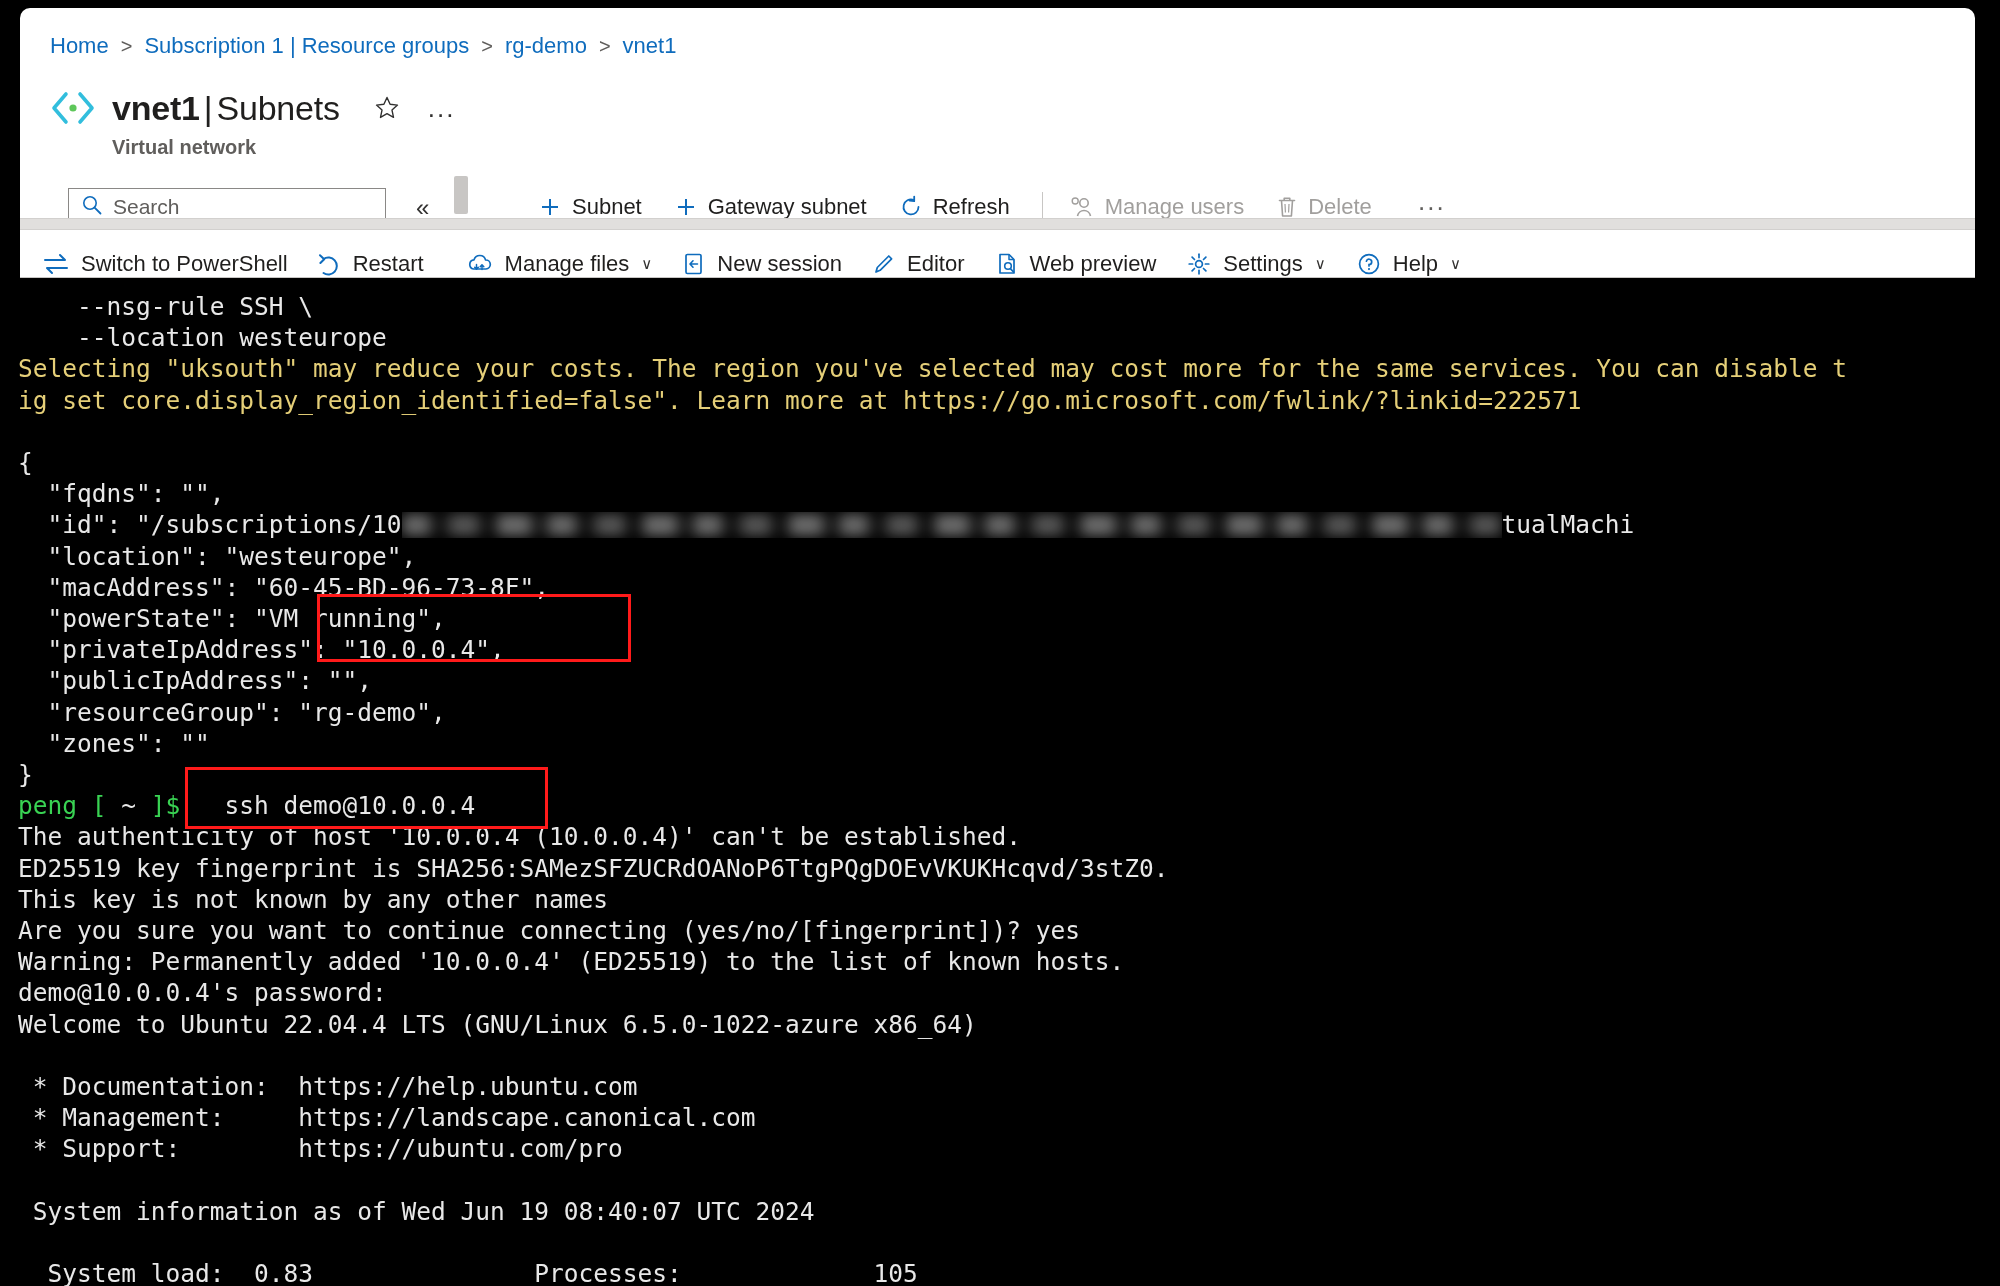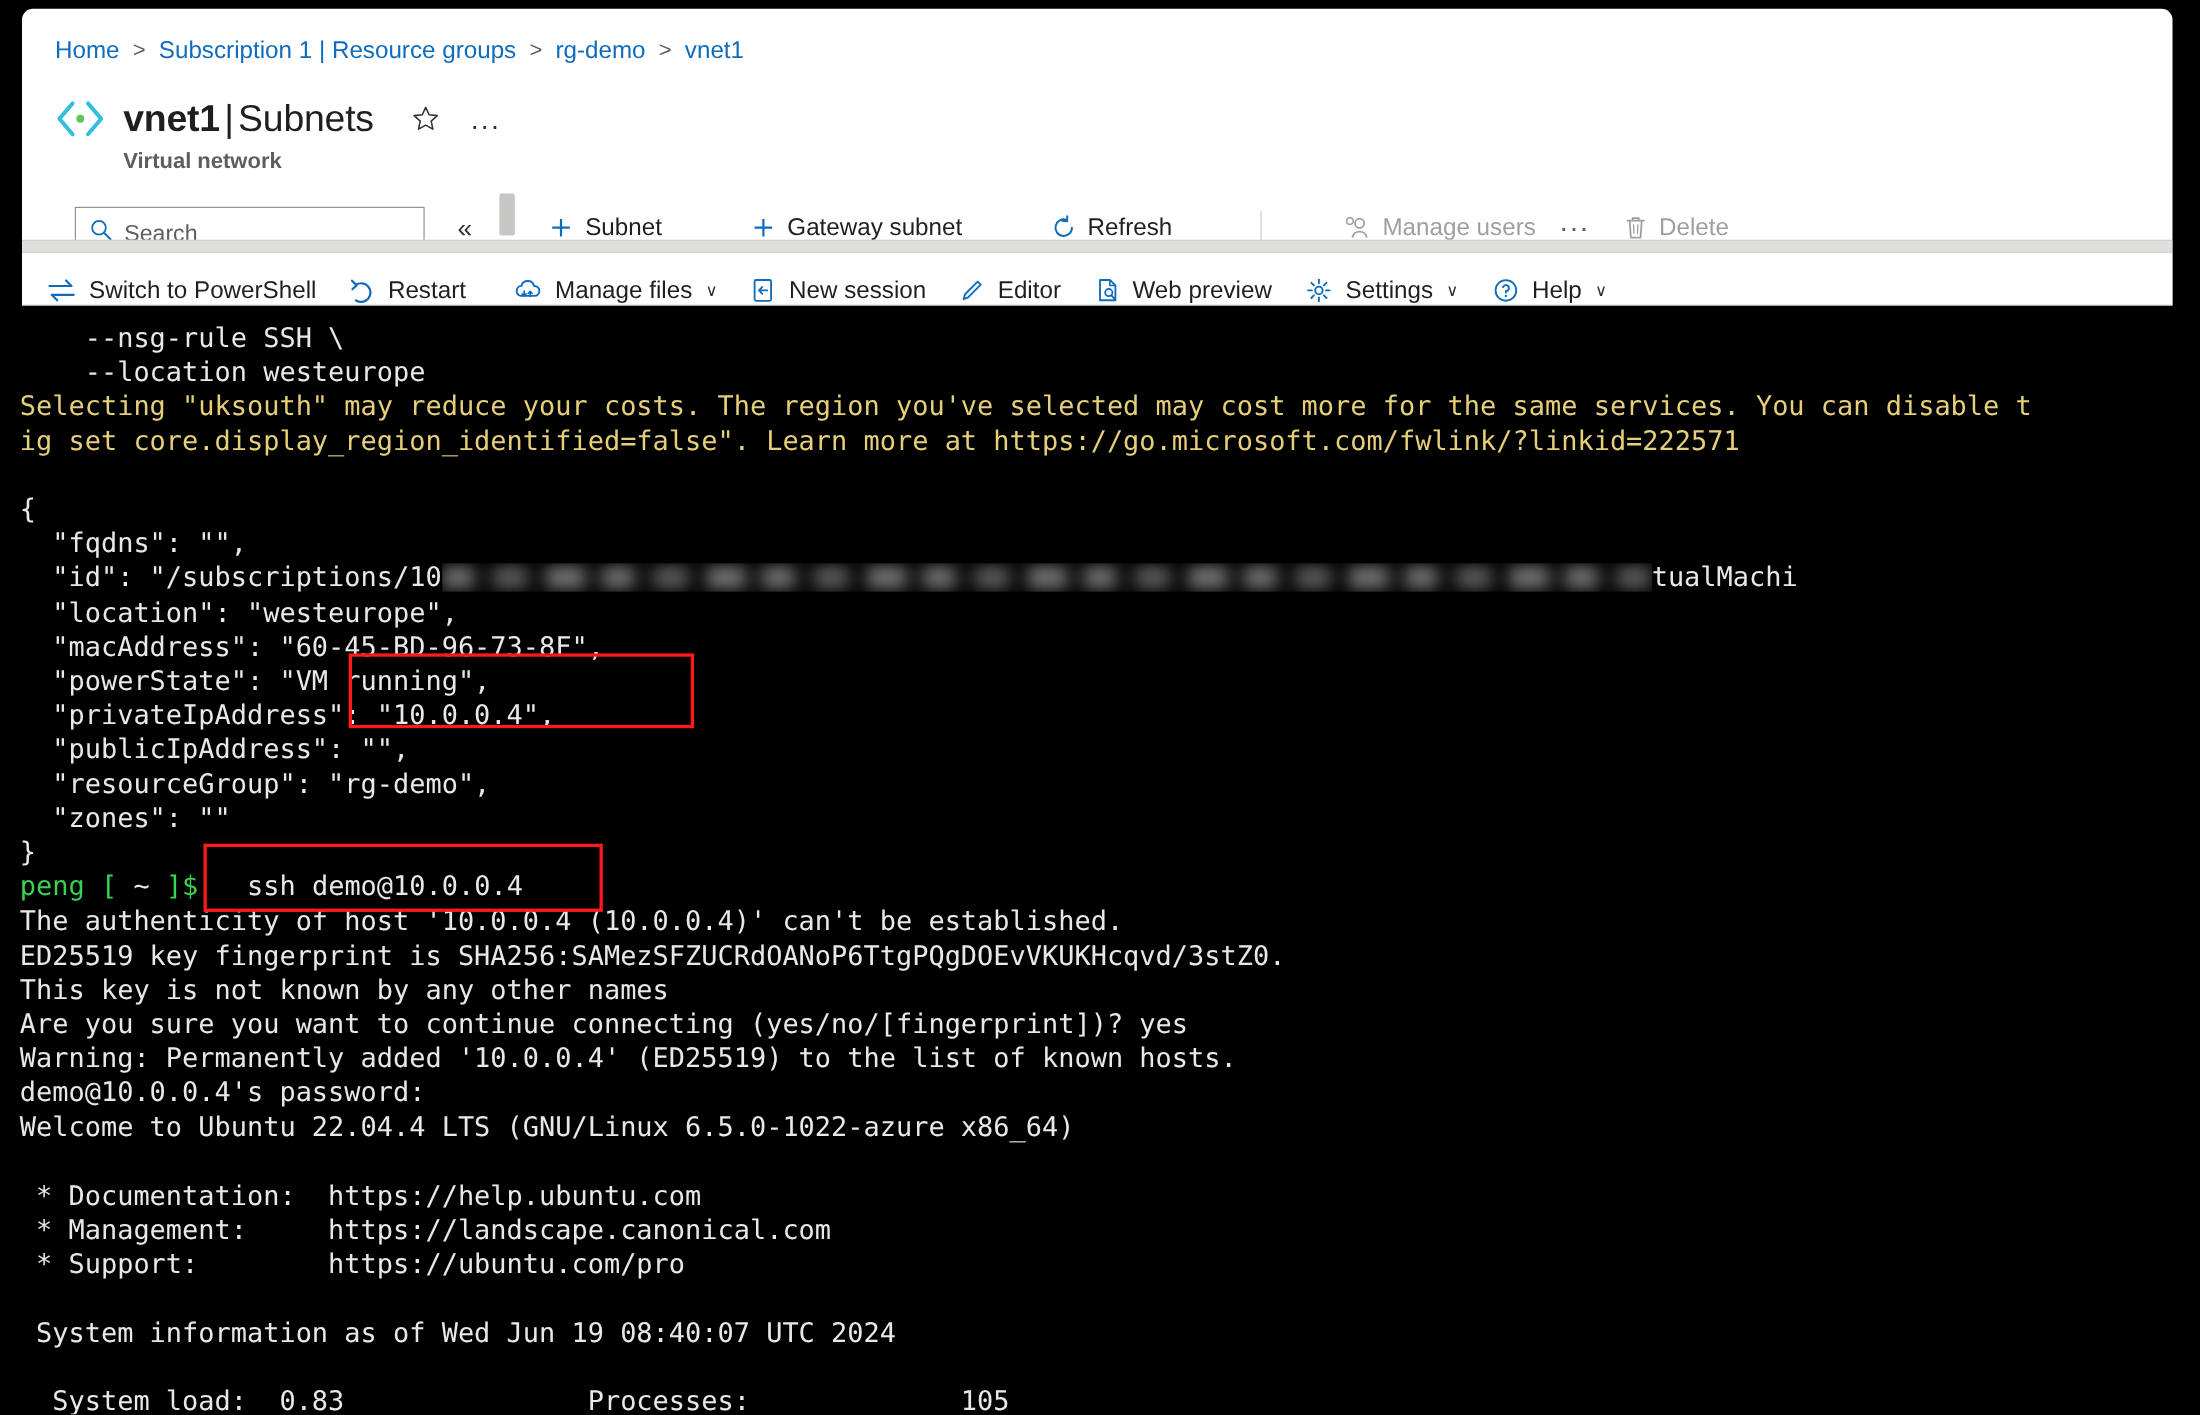--- a/index.html
+++ b/index.html
@@ -111,21 +111,21 @@
   
   .search-box {
     position: absolute;
     left: 48px;
     top: 180px;
     width: 318px;
     height: 38px;
     border: 1px solid #8a8886;
     background: #ffffff;
     display: flex;
-    align-items: flex-end;
+    align-items: center;
     padding-left: 12px;
   }
   .search-box svg { flex: 0 0 auto; margin-right: 10px; }
   .search-ph {
     font-size: 21px;
     color: #605e5c;
     white-space: nowrap;
   }
 
   .collapse-chev {
@@ -144,27 +144,26 @@
     top: 168px;
     width: 14px;
     height: 38px;
     background: #c8c6c4;
     border-radius: 2px;
     cursor: pointer;
   }
 
   .cmdbar {
     position: absolute;
-    left: 478px;
+    left: 518px;
     top: 178px;
     display: flex;
     align-items: center;
     height: 42px;
     white-space: nowrap;
-    gap: 48px;
   }
   .cmd-item {
     display: flex;
     align-items: center;
     margin-right: 32px;
     font-size: 22px;
     color: #201f1e;
     cursor: pointer;
   }
   .cmd-item.disabled { color: #a19f9d; cursor: default; }

